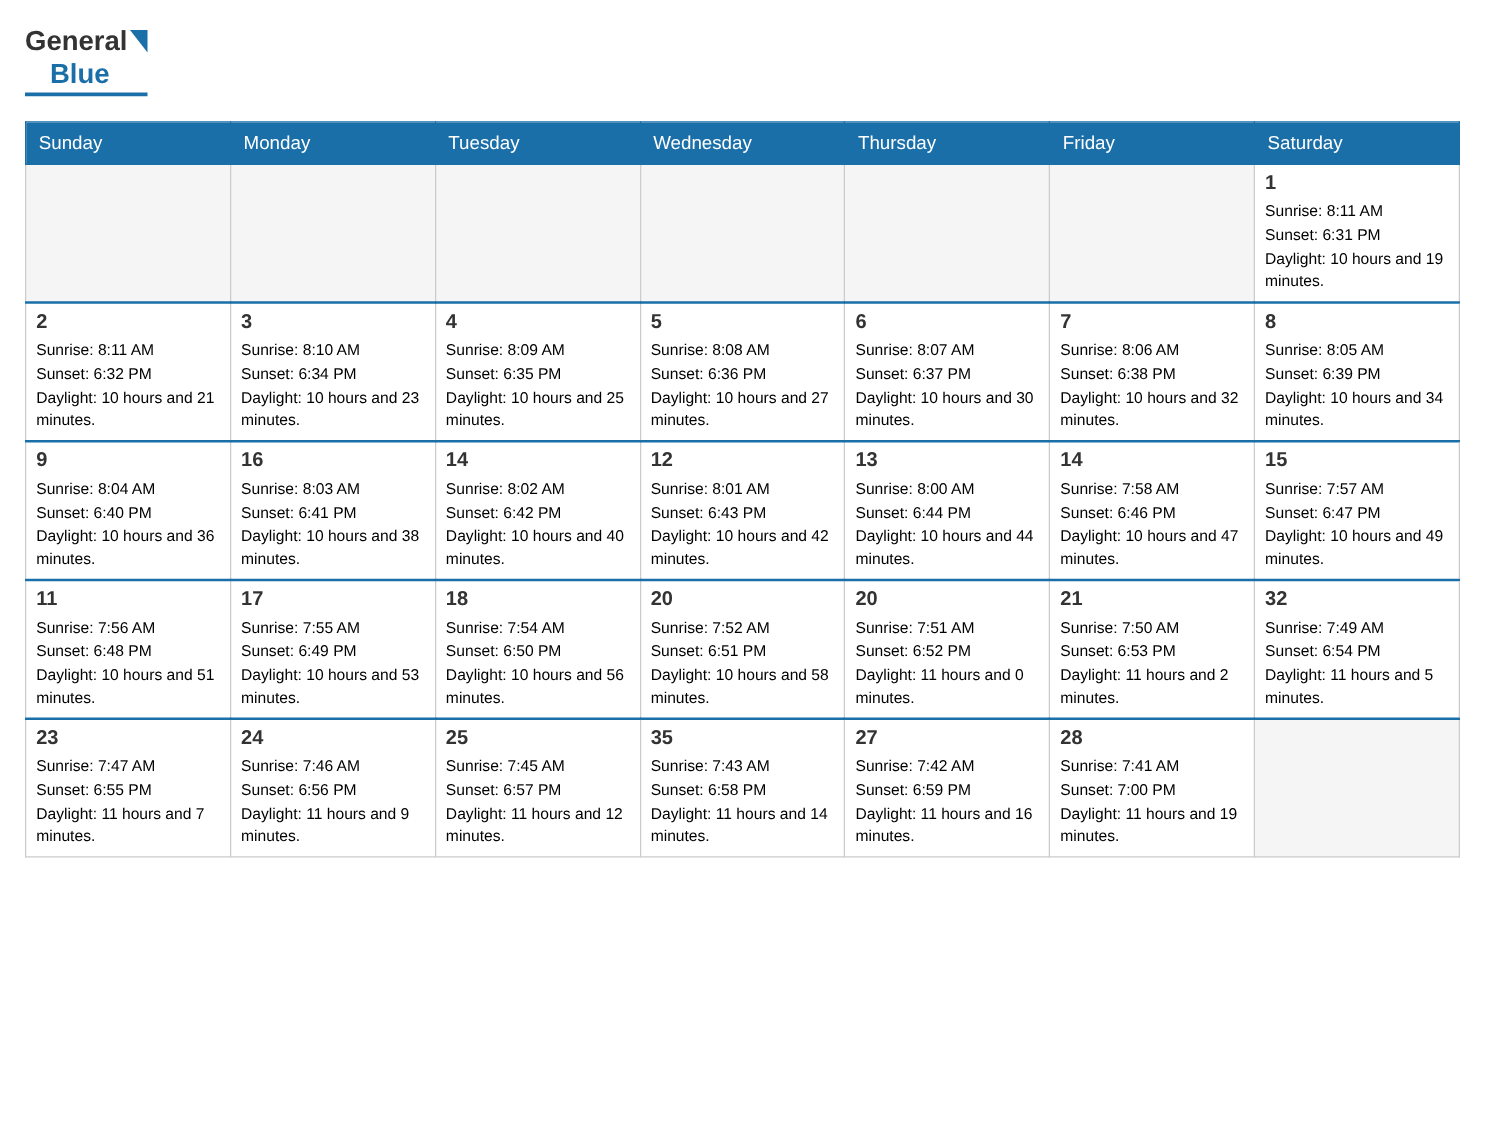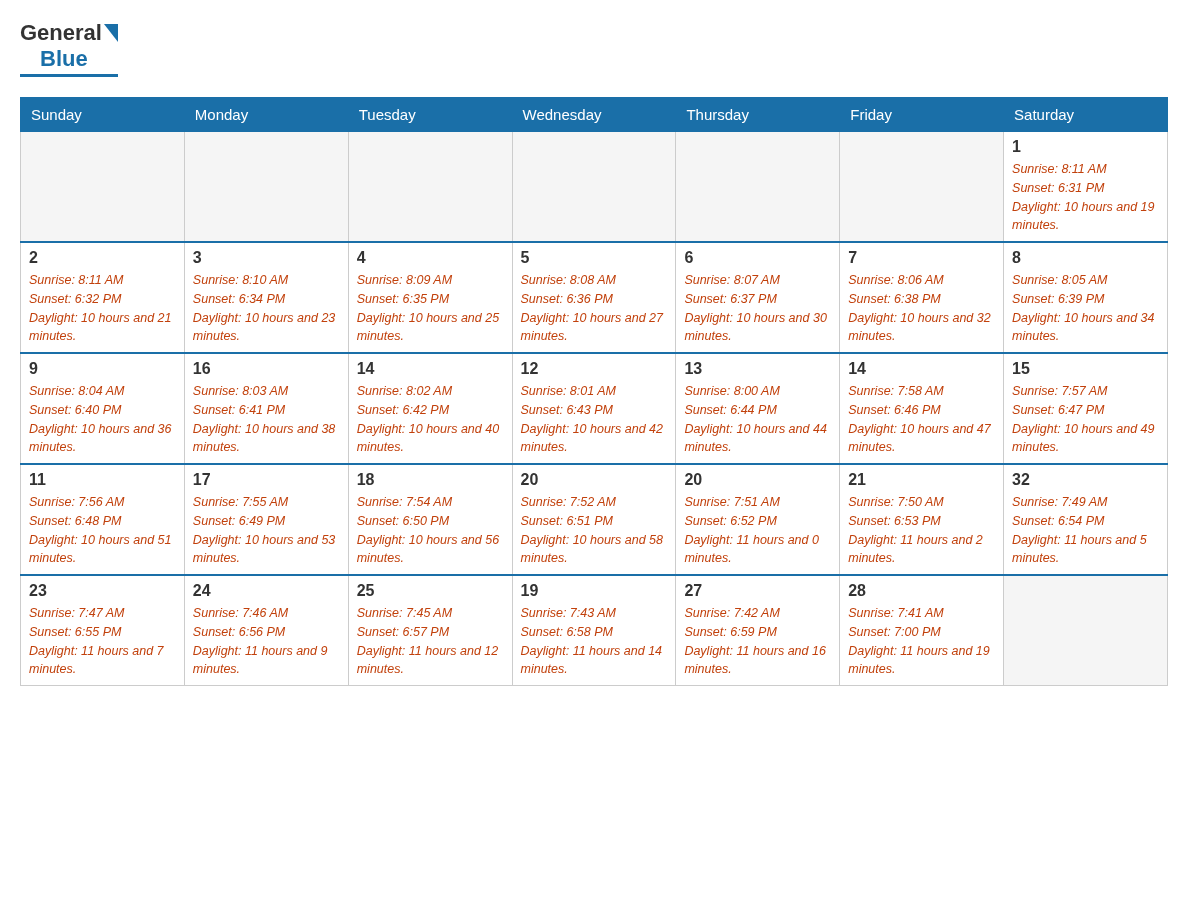--- a/index.html
+++ b/index.html
@@ -84,23 +84,22 @@
       font-size: 13px;
     }
     .day-num {
       font-size: 16px;
       font-weight: bold;
       display: block;
       margin-bottom: 4px;
     }
     .day-info {
       font-size: 12.5px;
-      color: #c2410c;
+      color: #000000;
       line-height: 1.5;
-      font-style: italic;
     }
     .empty-cell {
       background: #f5f5f5;
     }
     tr { border-bottom: 2px solid #1a6fa8; }
     .calendar tr:last-child { border-bottom: none; }
   </style>
 </head>
 <body>
 
@@ -240,21 +239,21 @@
         </td>
         <td>
           <span class="day-num">24</span>
           <div class="day-info">Sunrise: 7:46 AM<br>Sunset: 6:56 PM<br>Daylight: 11 hours and 9 minutes.</div>
         </td>
         <td>
           <span class="day-num">25</span>
           <div class="day-info">Sunrise: 7:45 AM<br>Sunset: 6:57 PM<br>Daylight: 11 hours and 12 minutes.</div>
         </td>
         <td>
-          <span class="day-num">19</span>
+          <span class="day-num">35</span>
           <div class="day-info">Sunrise: 7:43 AM<br>Sunset: 6:58 PM<br>Daylight: 11 hours and 14 minutes.</div>
         </td>
         <td>
           <span class="day-num">27</span>
           <div class="day-info">Sunrise: 7:42 AM<br>Sunset: 6:59 PM<br>Daylight: 11 hours and 16 minutes.</div>
         </td>
         <td>
           <span class="day-num">28</span>
           <div class="day-info">Sunrise: 7:41 AM<br>Sunset: 7:00 PM<br>Daylight: 11 hours and 19 minutes.</div>
         </td>

